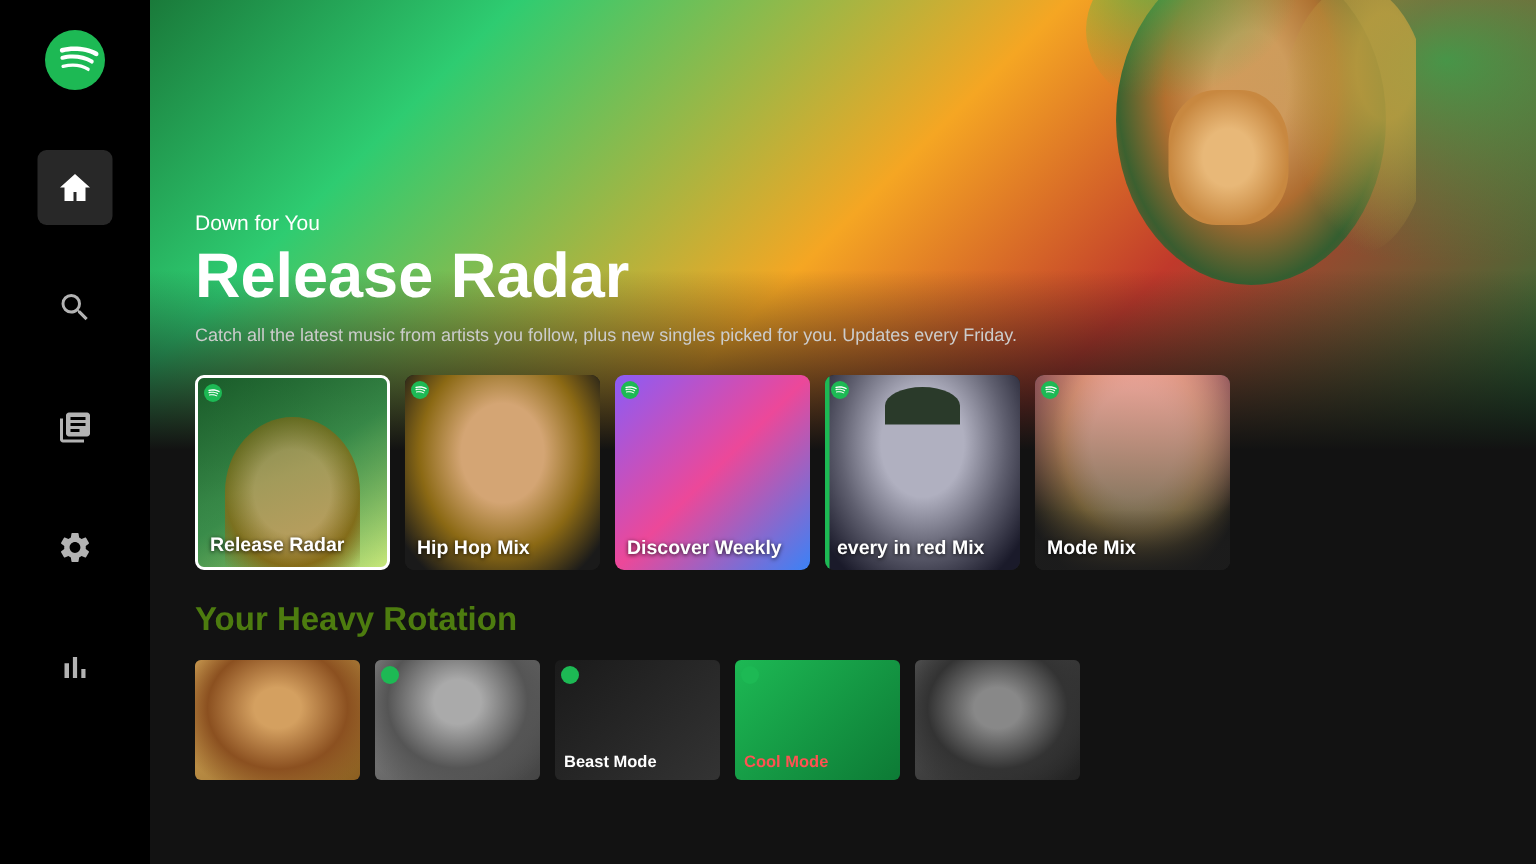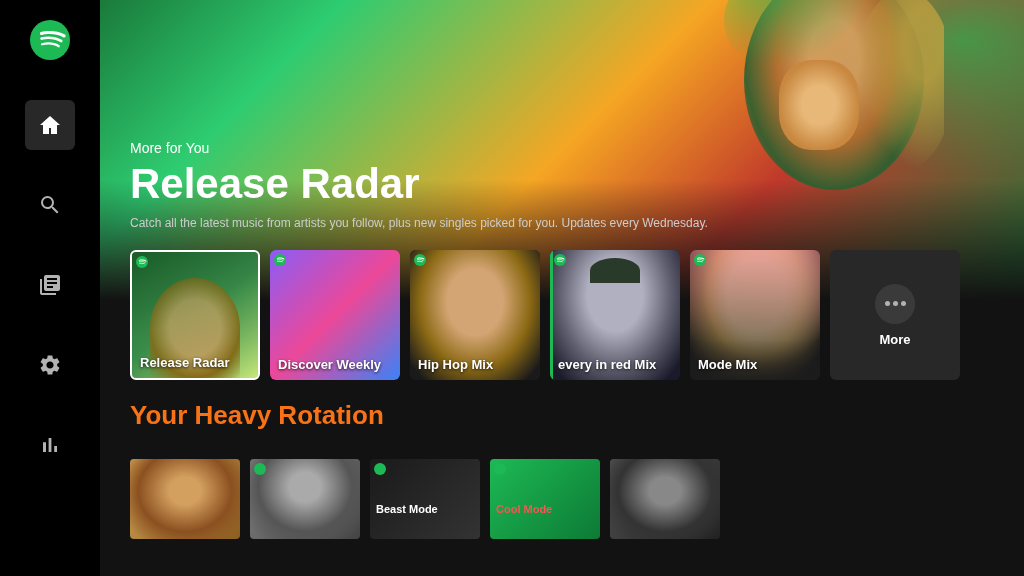--- a/index.html
+++ b/index.html
@@ -247,24 +247,24 @@
       color: #fff;
     }
 
     
     .section {
       position: relative;
       z-index: 5;
       padding: 20px 30px 0 30px;
     }
     .section-title {
-      font-size: 26px;
+      font-size: 22px;
       font-weight: 700;
-      color: #f97316;
-      margin-bottom: 28px;
+      color: #4d7c0f;
+      margin-bottom: 14px;
     }
 
     .mini-cards-row {
       display: flex;
       gap: 10px;
     }
     .mini-card {
       width: 110px;
       height: 80px;
       border-radius: 4px;
@@ -274,21 +274,21 @@
       flex-shrink: 0;
     }
     .mini-card-1 { background: linear-gradient(135deg, #d4a85a, #8B5e20); }
     .mini-card-2 { background: linear-gradient(135deg, #888, #444); }
     .mini-card-3 { background: linear-gradient(135deg, #1a1a1a, #333); }
     .mini-card-4 { background: linear-gradient(135deg, #1db954, #0d7a35); }
     .mini-card-5 { background: linear-gradient(135deg, #555, #222); }
 
     .mini-card-label {
       position: absolute;
-      bottom: 24px;
+      bottom: 6px;
       left: 6px;
       font-size: 11px;
       font-weight: 700;
       color: #fff;
     }
     .mini-card-label.red { color: #ff5252; }
 
     .mini-spotify-icon {
       position: absolute;
       top: 4px;
@@ -353,60 +353,60 @@
 
       <div style="position:absolute;top:-40px;left:0;width:160px;height:120px;background:radial-gradient(ellipse at 30% 20%, #1db954 0%, transparent 60%);opacity:0.6;border-radius:50%;"></div>
 
       <div style="position:absolute;top:60px;left:55px;width:80px;height:90px;border-radius:40%;background:radial-gradient(ellipse, #e8b878 30%, #c88840 70%);"></div>
 
       <div style="position:absolute;top:-10px;right:-10px;width:100px;height:180px;background:radial-gradient(ellipse at 70% 30%, #c0a040 20%, transparent 70%);opacity:0.8;border-radius:50%;"></div>
     </div>
   </div>
 
   <div class="content">
-    <div class="made-for-you">More for You</div>
+    <div class="made-for-you">Down for You</div>
     <div class="playlist-title">Release Radar</div>
-    <div class="playlist-desc">Catch all the latest music from artists you follow, plus new singles picked for you. Updates every Wednesday.</div>
+    <div class="playlist-desc">Catch all the latest music from artists you follow, plus new singles picked for you. Updates every Friday.</div>
 
     <div class="cards-row">
 
       <div class="card card-release-radar active">
         <div class="person"></div>
 
         <div style="position:absolute;top:0;left:0;right:0;bottom:0;background:linear-gradient(160deg,#1a5c2a88,#3a8c4a44,transparent);"></div>
         <svg class="card-spotify-icon mini-spotify-icon" viewBox="0 0 16 16">
           <circle cx="8" cy="8" r="8" fill="#1db954"></circle>
           <path d="M11.5 11c-.1 0-.2-.1-.3-.1-1.7-1-3.8-1.3-6.3-.7-.2.1-.4-.1-.5-.3-.1-.2.1-.4.3-.5 2.7-.7 5-.3 6.9.8.2.1.3.4.1.6 0 .1-.1.2-.2.2z" fill="white"></path>
           <path d="M12.3 9.2c-.2 0-.3-.1-.4-.2-2-1.2-4.9-1.5-7.2-.8-.3.1-.6-.1-.7-.3-.1-.3.1-.6.3-.7 2.6-.7 5.9-.4 8.1 1 .3.2.4.5.2.7-.1.2-.2.3-.3.3z" fill="white"></path>
           <path d="M13 7.2c-2.3-1.4-6.1-1.5-8.3-.8-.3.1-.7-.1-.8-.4-.1-.3.1-.7.4-.8 2.5-.8 6.7-.6 9.4 1 .3.2.4.6.2.9-.2.3-.6.3-.9.1z" fill="white"></path>
         </svg>
         <div class="card-label">Release Radar</div>
-      </div>
-
-      <div class="card card-discover">
-        <svg class="card-spotify-icon mini-spotify-icon" viewBox="0 0 16 16">
-          <circle cx="8" cy="8" r="8" fill="#1db954"></circle>
-          <path d="M11.5 11c-.1 0-.2-.1-.3-.1-1.7-1-3.8-1.3-6.3-.7-.2.1-.4-.1-.5-.3-.1-.2.1-.4.3-.5 2.7-.7 5-.3 6.9.8.2.1.3.4.1.6 0 .1-.1.2-.2.2z" fill="white"></path>
-          <path d="M12.3 9.2c-.2 0-.3-.1-.4-.2-2-1.2-4.9-1.5-7.2-.8-.3.1-.6-.1-.7-.3-.1-.3.1-.6.3-.7 2.6-.7 5.9-.4 8.1 1 .3.2.4.5.2.7-.1.2-.2.3-.3.3z" fill="white"></path>
-          <path d="M13 7.2c-2.3-1.4-6.1-1.5-8.3-.8-.3.1-.7-.1-.8-.4-.1-.3.1-.7.4-.8 2.5-.8 6.7-.6 9.4 1 .3.2.4.6.2.9-.2.3-.6.3-.9.1z" fill="white"></path>
-        </svg>
-        <div class="card-label">Discover Weekly</div>
       </div>
 
       <div class="card card-hiphop">
         <div class="face"></div>
         <svg class="card-spotify-icon mini-spotify-icon" viewBox="0 0 16 16">
           <circle cx="8" cy="8" r="8" fill="#1db954"></circle>
           <path d="M11.5 11c-.1 0-.2-.1-.3-.1-1.7-1-3.8-1.3-6.3-.7-.2.1-.4-.1-.5-.3-.1-.2.1-.4.3-.5 2.7-.7 5-.3 6.9.8.2.1.3.4.1.6 0 .1-.1.2-.2.2z" fill="white"></path>
           <path d="M12.3 9.2c-.2 0-.3-.1-.4-.2-2-1.2-4.9-1.5-7.2-.8-.3.1-.6-.1-.7-.3-.1-.3.1-.6.3-.7 2.6-.7 5.9-.4 8.1 1 .3.2.4.5.2.7-.1.2-.2.3-.3.3z" fill="white"></path>
           <path d="M13 7.2c-2.3-1.4-6.1-1.5-8.3-.8-.3.1-.7-.1-.8-.4-.1-.3.1-.7.4-.8 2.5-.8 6.7-.6 9.4 1 .3.2.4.6.2.9-.2.3-.6.3-.9.1z" fill="white"></path>
         </svg>
         <div class="card-label">Hip Hop Mix</div>
       </div>
 
+      <div class="card card-discover">
+        <svg class="card-spotify-icon mini-spotify-icon" viewBox="0 0 16 16">
+          <circle cx="8" cy="8" r="8" fill="#1db954"></circle>
+          <path d="M11.5 11c-.1 0-.2-.1-.3-.1-1.7-1-3.8-1.3-6.3-.7-.2.1-.4-.1-.5-.3-.1-.2.1-.4.3-.5 2.7-.7 5-.3 6.9.8.2.1.3.4.1.6 0 .1-.1.2-.2.2z" fill="white"></path>
+          <path d="M12.3 9.2c-.2 0-.3-.1-.4-.2-2-1.2-4.9-1.5-7.2-.8-.3.1-.6-.1-.7-.3-.1-.3.1-.6.3-.7 2.6-.7 5.9-.4 8.1 1 .3.2.4.5.2.7-.1.2-.2.3-.3.3z" fill="white"></path>
+          <path d="M13 7.2c-2.3-1.4-6.1-1.5-8.3-.8-.3.1-.7-.1-.8-.4-.1-.3.1-.7.4-.8 2.5-.8 6.7-.6 9.4 1 .3.2.4.6.2.9-.2.3-.6.3-.9.1z" fill="white"></path>
+        </svg>
+        <div class="card-label">Discover Weekly</div>
+      </div>
+
       <div class="card card-girl-red">
         <div class="face"></div>
         <div class="hat"></div>
 
         <div style="position:absolute;left:0;top:0;bottom:0;width:3px;background:#1db954;"></div>
         <svg class="card-spotify-icon mini-spotify-icon" viewBox="0 0 16 16">
           <circle cx="8" cy="8" r="8" fill="#1db954"></circle>
           <path d="M11.5 11c-.1 0-.2-.1-.3-.1-1.7-1-3.8-1.3-6.3-.7-.2.1-.4-.1-.5-.3-.1-.2.1-.4.3-.5 2.7-.7 5-.3 6.9.8.2.1.3.4.1.6 0 .1-.1.2-.2.2z" fill="white"></path>
           <path d="M12.3 9.2c-.2 0-.3-.1-.4-.2-2-1.2-4.9-1.5-7.2-.8-.3.1-.6-.1-.7-.3-.1-.3.1-.6.3-.7 2.6-.7 5.9-.4 8.1 1 .3.2.4.5.2.7-.1.2-.2.3-.3.3z" fill="white"></path>
           <path d="M13 7.2c-2.3-1.4-6.1-1.5-8.3-.8-.3.1-.7-.1-.8-.4-.1-.3.1-.7.4-.8 2.5-.8 6.7-.6 9.4 1 .3.2.4.6.2.9-.2.3-.6.3-.9.1z" fill="white"></path>
@@ -423,28 +423,20 @@
         <div style="position:absolute;top:0;left:0;right:0;bottom:0;background:linear-gradient(180deg, #e87890 0%, #1a1a1a 70%);opacity:0.5;"></div>
         <svg class="card-spotify-icon mini-spotify-icon" viewBox="0 0 16 16">
           <circle cx="8" cy="8" r="8" fill="#1db954"></circle>
           <path d="M11.5 11c-.1 0-.2-.1-.3-.1-1.7-1-3.8-1.3-6.3-.7-.2.1-.4-.1-.5-.3-.1-.2.1-.4.3-.5 2.7-.7 5-.3 6.9.8.2.1.3.4.1.6 0 .1-.1.2-.2.2z" fill="white"></path>
           <path d="M12.3 9.2c-.2 0-.3-.1-.4-.2-2-1.2-4.9-1.5-7.2-.8-.3.1-.6-.1-.7-.3-.1-.3.1-.6.3-.7 2.6-.7 5.9-.4 8.1 1 .3.2.4.5.2.7-.1.2-.2.3-.3.3z" fill="white"></path>
           <path d="M13 7.2c-2.3-1.4-6.1-1.5-8.3-.8-.3.1-.7-.1-.8-.4-.1-.3.1-.7.4-.8 2.5-.8 6.7-.6 9.4 1 .3.2.4.6.2.9-.2.3-.6.3-.9.1z" fill="white"></path>
         </svg>
         <div class="card-label">Mode Mix</div>
       </div>
 
-      <div class="card card-more">
-        <div class="more-dots">
-          <div class="dot"></div>
-          <div class="dot"></div>
-          <div class="dot"></div>
-        </div>
-        <div class="more-label">More</div>
-      </div>
 
     </div>
   </div>
 
   <div class="section">
     <div class="section-title">Your Heavy Rotation</div>
 
     <div class="mini-cards-row">
 
       <div class="mini-card mini-card-1">

